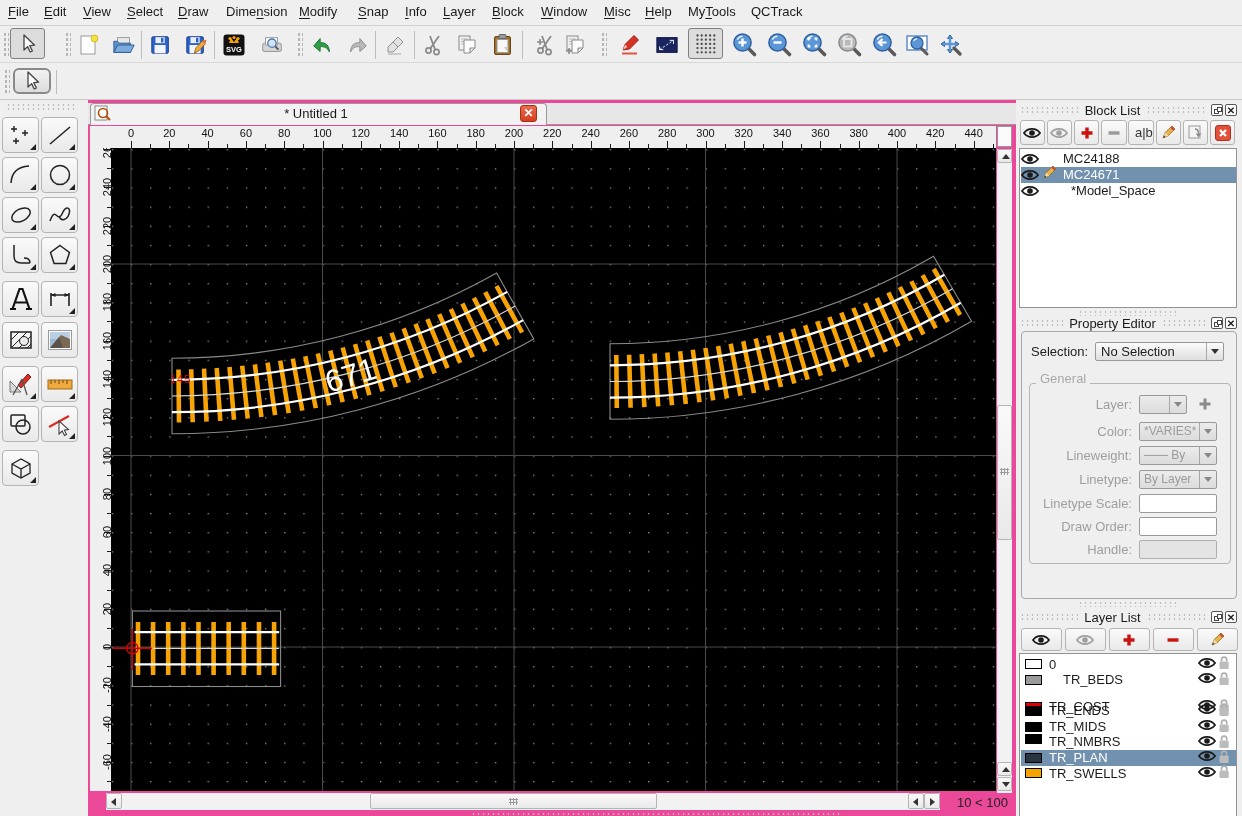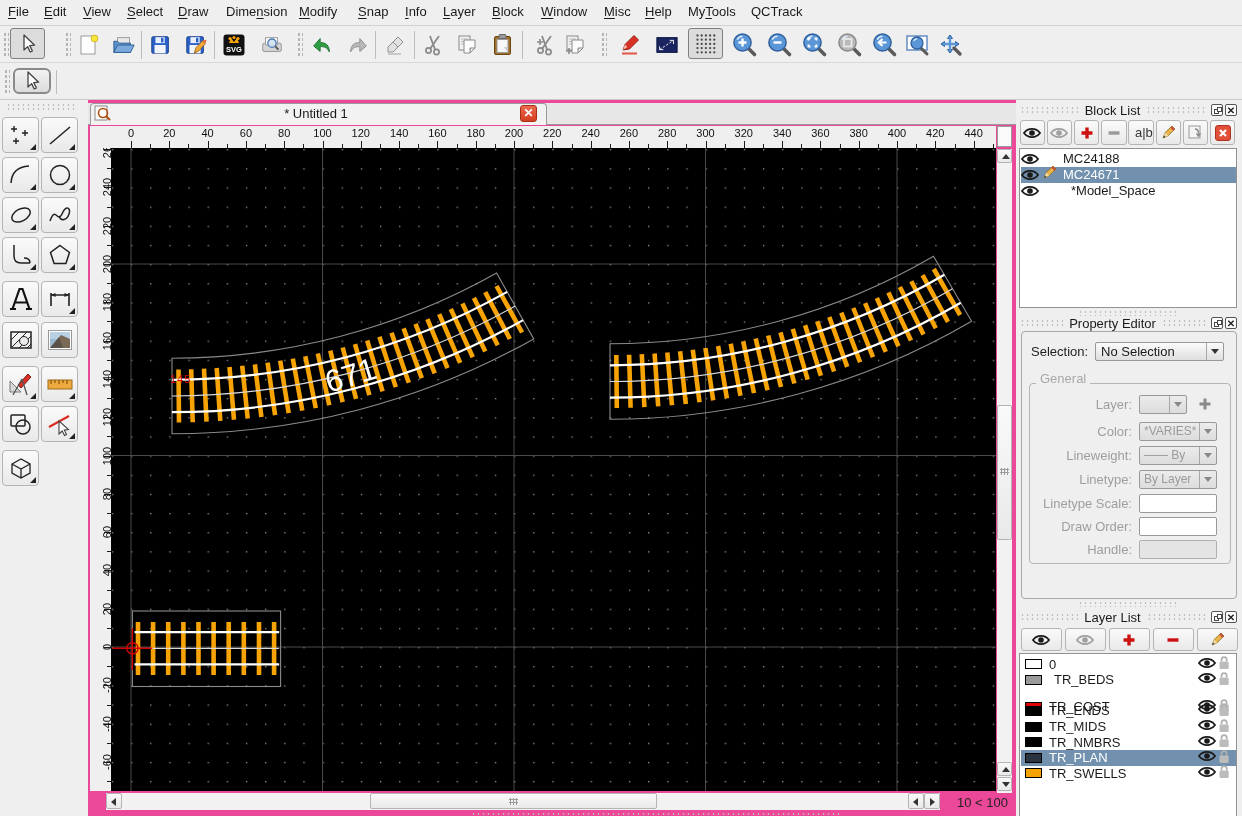--- a/index.html
+++ b/index.html
@@ -794,21 +794,21 @@
           <path d="M1,7 C5,1.5 13,1.5 17,7 C13,12.5 5,12.5 1,7 Z" fill="none" stroke="#1a1a1a" stroke-width="1.8"></path>
           <circle cx="9" cy="7" r="2.8" fill="#1a1a1a"></circle>
         </svg></span>
       <span style="width:18px"><svg width="12" height="15" viewBox="0 0 12 15" style="">
           <path d="M3.5,6.5 V4.8 A2.6,2.6 0 0 1 8.7,4.8 V6.5" fill="none" stroke="#b0b0b0" stroke-width="1.7"></path>
           <rect x="1.5" y="6.5" width="9.2" height="7.5" rx="1.2" fill="#bcbcbc"></rect>
         </svg></span>
     </div>
 <div class="" style="position:absolute;left:1px;top:18.0px;width:215px;height:15.6px;display:flex;align-items:center;font-size:13px">
       <span style="margin-left:4px;width:17px;height:10px;background:#9a9a9a;border:1px solid #000"></span>
-      <span style="margin-left:12px;flex:1">TR_BEDS</span>
+      <span style="margin-left:21px;flex:1">TR_BEDS</span>
       <span style="width:20px"><svg width="18" height="14" viewBox="0 0 18 14" style="">
           <path d="M1,7 C5,1.5 13,1.5 17,7 C13,12.5 5,12.5 1,7 Z" fill="none" stroke="#1a1a1a" stroke-width="1.8"></path>
           <circle cx="9" cy="7" r="2.8" fill="#1a1a1a"></circle>
         </svg></span>
       <span style="width:18px"><svg width="12" height="15" viewBox="0 0 12 15" style="">
           <path d="M3.5,6.5 V4.8 A2.6,2.6 0 0 1 8.7,4.8 V6.5" fill="none" stroke="#b0b0b0" stroke-width="1.7"></path>
           <rect x="1.5" y="6.5" width="9.2" height="7.5" rx="1.2" fill="#bcbcbc"></rect>
         </svg></span>
     </div>
 <div class="" style="position:absolute;left:1px;top:45px;width:215px;height:15.6px;display:flex;align-items:center;font-size:13px">
@@ -840,21 +840,21 @@
       <span style="margin-left:7px;flex:1">TR_MIDS</span>
       <span style="width:20px"><svg width="18" height="14" viewBox="0 0 18 14" style="">
           <path d="M1,7 C5,1.5 13,1.5 17,7 C13,12.5 5,12.5 1,7 Z" fill="none" stroke="#1a1a1a" stroke-width="1.8"></path>
           <circle cx="9" cy="7" r="2.8" fill="#1a1a1a"></circle>
         </svg></span>
       <span style="width:18px"><svg width="12" height="15" viewBox="0 0 12 15" style="">
           <path d="M3.5,6.5 V4.8 A2.6,2.6 0 0 1 8.7,4.8 V6.5" fill="none" stroke="#b0b0b0" stroke-width="1.7"></path>
           <rect x="1.5" y="6.5" width="9.2" height="7.5" rx="1.2" fill="#bcbcbc"></rect>
         </svg></span>
     </div>
-<div class="" style="position:absolute;left:1px;top:80.4px;width:215px;height:15.6px;display:flex;align-items:center;font-size:13px">
+<div class="" style="position:absolute;left:1px;top:80.4px;width:215px;height:15.6px;display:flex;font-size:13px">
       <span style="margin-left:4px;width:17px;height:10px;background:#000000;border:1px solid #000"></span>
       <span style="margin-left:7px;flex:1">TR_NMBRS</span>
       <span style="width:20px"><svg width="18" height="14" viewBox="0 0 18 14" style="">
           <path d="M1,7 C5,1.5 13,1.5 17,7 C13,12.5 5,12.5 1,7 Z" fill="none" stroke="#1a1a1a" stroke-width="1.8"></path>
           <circle cx="9" cy="7" r="2.8" fill="#1a1a1a"></circle>
         </svg></span>
       <span style="width:18px"><svg width="12" height="15" viewBox="0 0 12 15" style="">
           <path d="M3.5,6.5 V4.8 A2.6,2.6 0 0 1 8.7,4.8 V6.5" fill="none" stroke="#b0b0b0" stroke-width="1.7"></path>
           <rect x="1.5" y="6.5" width="9.2" height="7.5" rx="1.2" fill="#bcbcbc"></rect>
         </svg></span>

